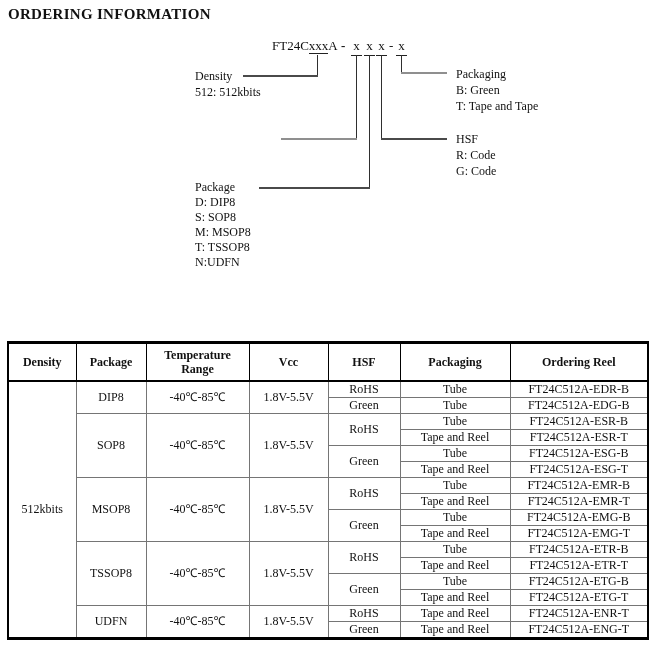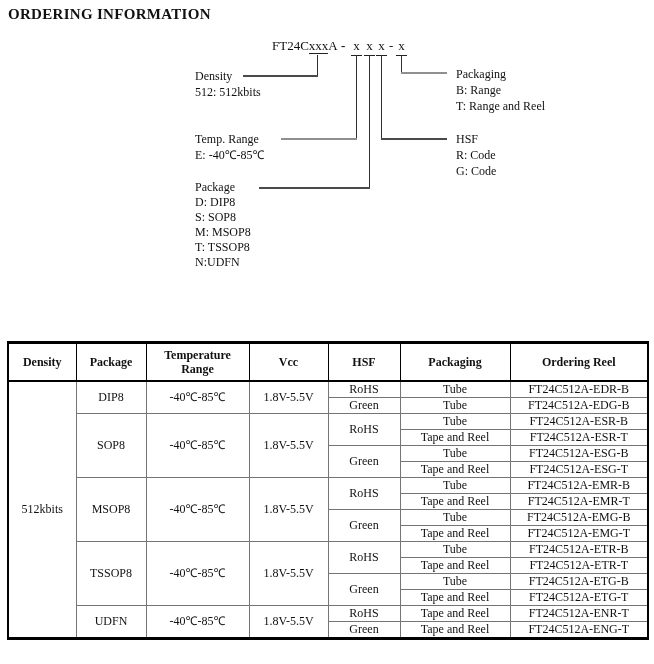--- a/index.html
+++ b/index.html
@@ -62,38 +62,34 @@
   <div class="hline" style="left:381px;top:138px;width:66px;"></div>
 
   <div class="vline" style="left:401px;top:55px;height:18px;"></div>
   <div class="hline light" style="left:401px;top:72px;width:46px;"></div>
 
   <div class="callout" style="left:195px;top:68px;">
     <div>Density</div>
     <div>512: 512kbits</div>
   </div>
 
-  <div class="callout" style="left:195px;top:131px;">
-    <div>Temp. Range</div>
-    <div>E: -40℃-85℃</div>
-  </div>
 
   <div class="callout tight" style="left:195px;top:180px;">
     <div>Package</div>
     <div>D: DIP8</div>
     <div>S: SOP8</div>
     <div>M: MSOP8</div>
     <div>T: TSSOP8</div>
     <div>N:UDFN</div>
   </div>
 
   <div class="callout" style="left:456px;top:66px;">
     <div>Packaging</div>
-    <div>B: Range</div>
-    <div>T: Range and Reel</div>
+    <div>B: Green</div>
+    <div>T: Tape and Tape</div>
   </div>
 
   <div class="callout" style="left:456px;top:131px;">
     <div>HSF</div>
     <div>R: Code</div>
     <div>G: Code</div>
   </div>
 
   <div id="tablewrap">
   <table>

